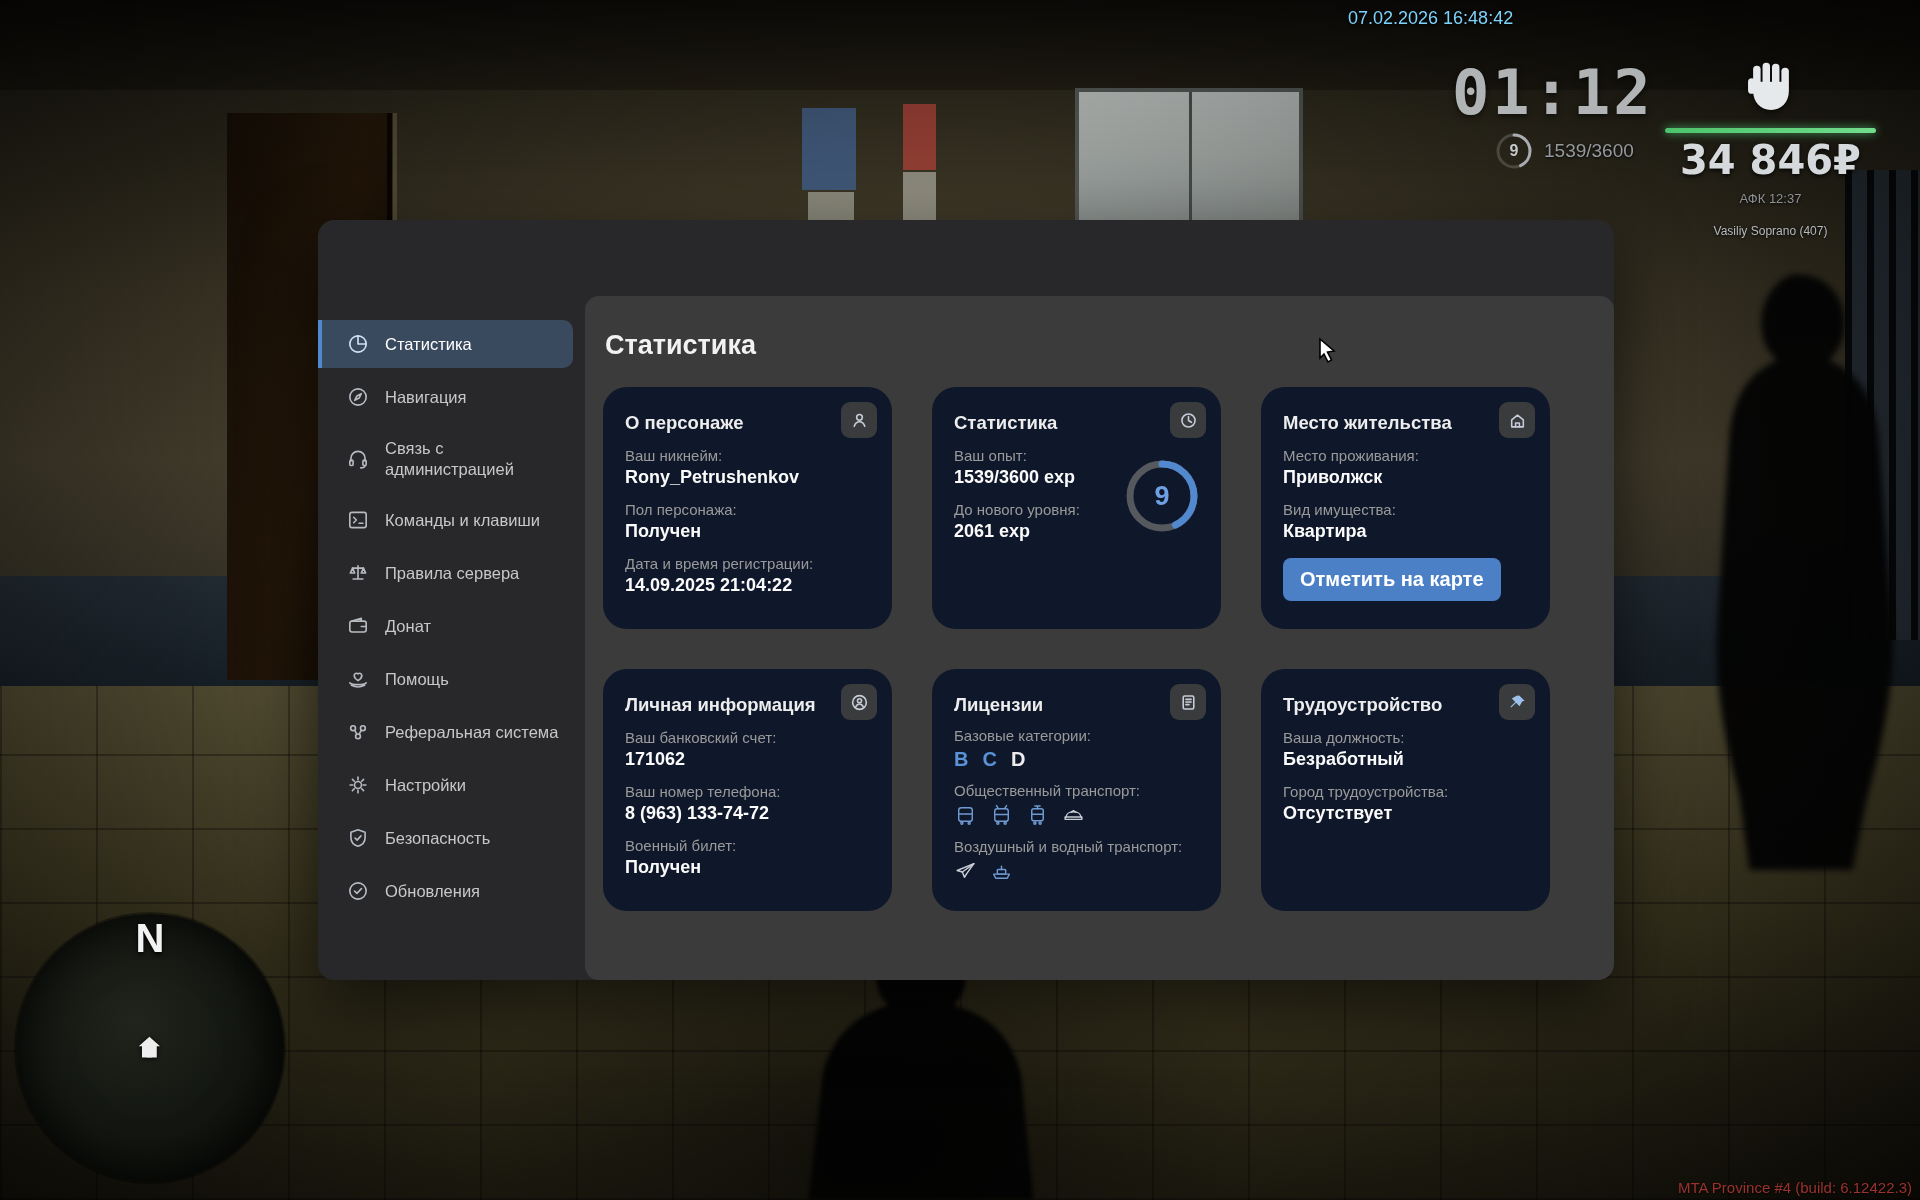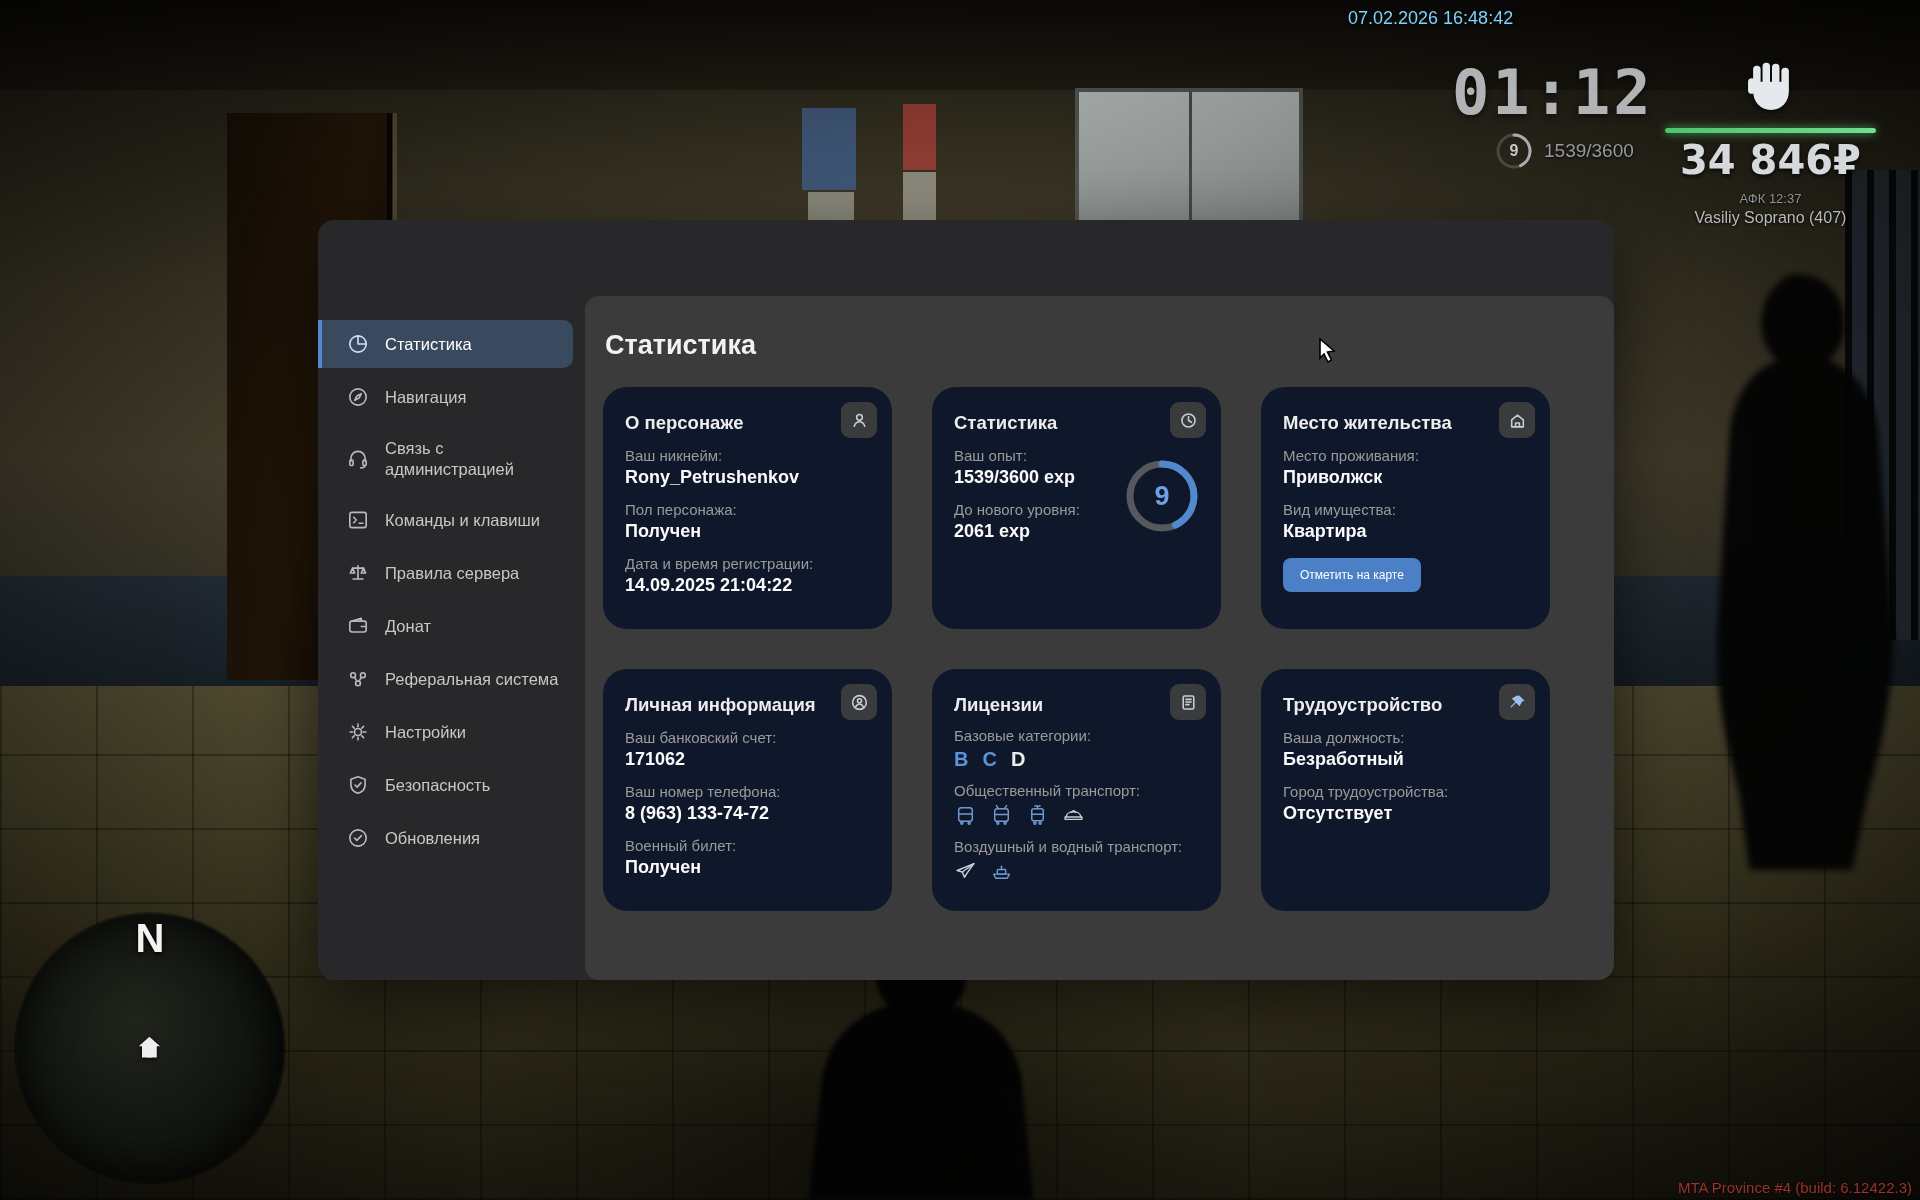--- a/index.html
+++ b/index.html
@@ -43,21 +43,21 @@
   .hud-ring{position:relative;width:40px;height:40px}
   .hud-ring .num{position:absolute;inset:0;display:flex;align-items:center;justify-content:center;font-size:16px;font-weight:700;color:#c6c9cc}
   .ring-base{fill:none;stroke:rgba(255,255,255,.17);stroke-width:3}
   .ring-prog{fill:none;stroke:#a9adb2;stroke-width:3;stroke-linecap:round;transform:rotate(-90deg);transform-origin:50% 50%}
   .hud-exp{font-size:19px;color:#95999d;text-shadow:0 1px 3px #000}
   .hud-right{position:absolute;left:1665px;top:56px;width:211px;text-align:center}
   .fist{width:58px;height:62px;margin:0 auto;color:#e6e9eb;filter:drop-shadow(0 2px 3px rgba(0,0,0,.7))}
   .health-bar{margin-top:10px;height:5px;border-radius:3px;background:linear-gradient(90deg,var(--health-green,#4cc46b),#72dd8d);box-shadow:0 0 10px rgba(90,220,130,.75)}
   .hud-money{margin-top:4px;font-size:40px;font-weight:700;color:#d6d9db;text-align:center;text-shadow:0 2px 4px rgba(0,0,0,.8);font-family:"DejaVu Sans","Liberation Sans",sans-serif}
   .hud-afk{margin-top:8px;font-size:13px;color:#8d9194;text-shadow:0 1px 3px #000}
-  .hud-player{margin-top:3px;font-size:16px;color:#b6babd;text-shadow:0 1px 3px #000}
+  .hud-player{margin-top:18px;font-size:12px;color:#b6babd;text-shadow:0 1px 3px #000}
   .minimap{position:absolute;left:16px;top:914px;width:268px;height:268px;border-radius:50%;
     background:radial-gradient(circle at 45% 40%,#20241c,#121510 55%,#0a0c08 85%);
     box-shadow:inset 0 0 50px rgba(0,0,0,.85), 0 0 0 2px rgba(0,0,0,.4)}
   .map-n{position:absolute;left:50%;top:2px;transform:translateX(-50%);font-size:40px;font-weight:700;color:#f3f3f3;text-shadow:0 2px 5px #000}
   .map-home{position:absolute;left:50%;top:50%;transform:translate(-52%,-52%);width:30px;height:30px;color:#ededed;filter:drop-shadow(0 1px 2px #000)}
   .watermark{position:absolute;right:8px;bottom:4px;font-size:15px;color:var(--watermark-red,#9b322d);text-shadow:0 1px 2px rgba(0,0,0,.6)}
 
   
   .menu{position:absolute;left:318px;top:220px;width:1296px;height:760px;background:#28282a;border-radius:16px;z-index:10;box-shadow:0 24px 70px rgba(0,0,0,.65);overflow:hidden}
   .menu-header{position:absolute;left:0;top:0;right:0;height:76px;display:flex;align-items:center;justify-content:space-between;padding:0 44px 0 40px}
@@ -77,21 +77,21 @@
   .card-badge svg{width:19px;height:19px}
   .card-badge.bluish{color:#9cc0ea}
   .field{margin-top:13px}
   .f-label{font-size:15px;color:#9a9a9a}
   .f-value{font-size:18px;font-weight:700;color:#fbfbfb;margin-top:3px}
   .card-stats .field{max-width:170px}
   .ring-wrap{position:absolute;right:18px;top:68px;width:82px;height:82px}
   .ring-wrap .ring-base{stroke:#55585c;stroke-width:7}
   .ring-wrap .ring-prog{stroke:var(--accent-blue,#5b8fd9);stroke-width:7}
   .ring-num{position:absolute;inset:0;display:flex;align-items:center;justify-content:center;font-size:27px;font-weight:700;color:#6ea1e4}
-  .map-btn{margin-top:16px;background:var(--button-blue,#4c80c6);color:#fff;border:none;border-radius:8px;font-size:12px;font-weight:400;padding:10px 17px;font-family:inherit;cursor:pointer}
+  .map-btn{margin-top:16px;background:var(--button-blue,#4c80c6);color:#fff;border:none;border-radius:8px;font-size:20px;font-weight:700;padding:10px 17px;font-family:inherit;cursor:pointer}
   .lic-label{margin-top:11px;font-size:15px;color:#9a9a9a}
   .cat-row{display:flex;gap:14px;margin-top:4px}
   .cat{font-size:20px;font-weight:700;color:#ececec}
   .cat.owned{color:var(--license-blue,#5b93d8)}
   .t-row{display:flex;gap:13px;margin-top:5px}
   .t-ico{width:23px;height:23px;color:#c8cdd4}
   .t-ico.owned{color:#6f9ad1}
 
   .cursor{position:absolute;left:1318px;top:337px;width:22px;height:30px;z-index:20;pointer-events:none}
 </style>
@@ -223,20 +223,29 @@
           <svg class="ln" viewBox="0 0 22 22">
             <rect x="3.5" y="6.5" width="15" height="10" rx="2"></rect>
             <path d="M14 11.5h4.5M5.5 6.5L14 4v2.5"></path>
           </svg>
         </span>
       <span>Донат</span>
     </div>
     <div class="side-item">
       <span class="si-icon">
           <svg class="ln" viewBox="0 0 22 22">
+            <path d="M11 12.5S7.5 10.3 7.5 7.9A2.1 2.1 0 0 1 11 6.3a2.1 2.1 0 0 1 3.5 1.6c0 2.4-3.5 4.6-3.5 4.6z"></path>
+            <path d="M3.5 14.5c2.5 2.2 12.5 2.2 15 0M5 16.8c3.5 1.8 8.5 1.8 12 0"></path>
+          </svg>
+        </span>
+      <span>Помощь</span>
+    </div>
+    <div class="side-item">
+      <span class="si-icon">
+          <svg class="ln" viewBox="0 0 22 22">
             <circle cx="6.5" cy="7.5" r="2.2"></circle>
             <circle cx="15.5" cy="7.5" r="2.2"></circle>
             <circle cx="11" cy="15" r="2.2"></circle>
             <path d="M8 9.5l1.8 3.2M14 9.5l-1.8 3.2"></path>
           </svg>
         </span>
       <span>Реферальная система</span>
     </div>
     <div class="side-item">
       <span class="si-icon">

